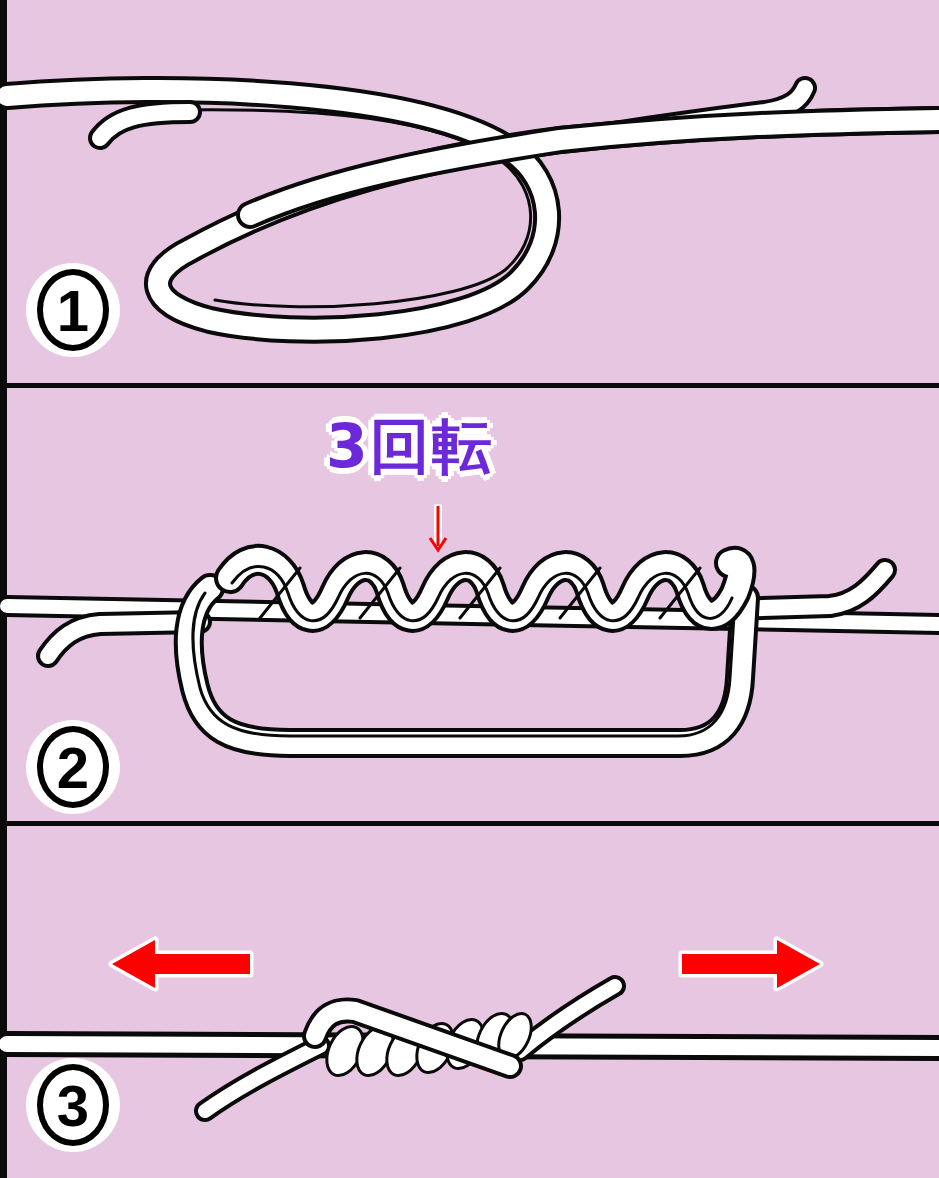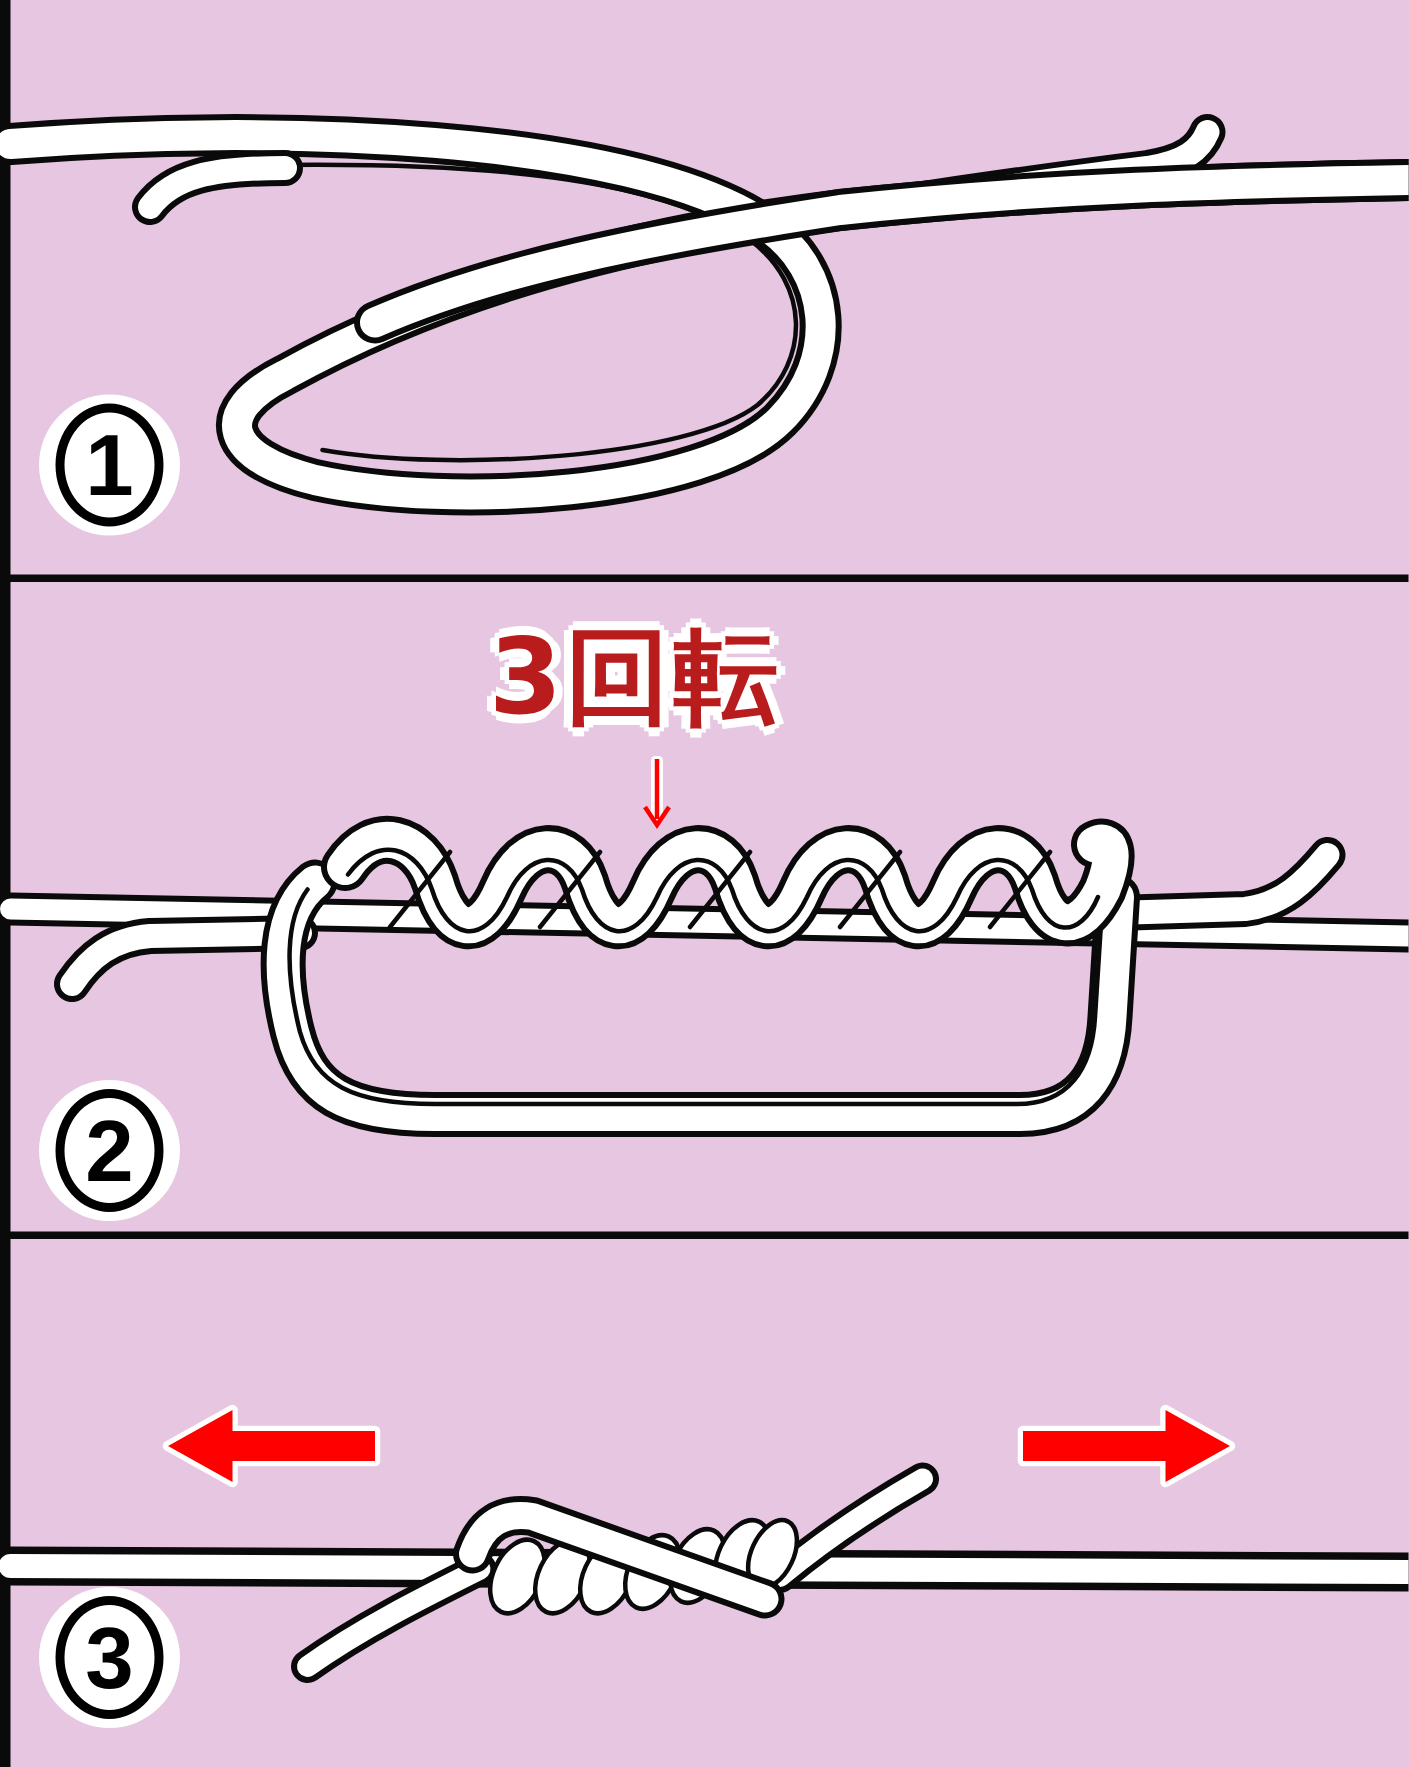--- a/index.html
+++ b/index.html
@@ -13,22 +13,22 @@
       background: #fff; display: flex; align-items: center; justify-content: center;
     }
     .step-badge .ring {
       width: 72px; height: 82px; border-radius: 50%; border: 6px solid #000;
       box-sizing: border-box; display: flex; align-items: center; justify-content: center;
       font-family: "Liberation Sans", sans-serif; font-weight: bold; font-size: 58px; color: #000;
       background: #fff;
     }
     .label-3turns {
       position: absolute; left: 326px; top: 416px;
-      font-family: "DejaVu Sans", sans-serif; font-weight: bold; font-size: 70px; line-height: 1;
-      color: #b91c1c; letter-spacing: 2px;
+      font-family: "DejaVu Sans", sans-serif; font-weight: bold; font-size: 60px; line-height: 1;
+      color: #6d28d9; letter-spacing: 2px;
       text-shadow: 0 0 0 #fff, 4px 0 0 #fff, -4px 0 0 #fff, 0 4px 0 #fff, 0 -4px 0 #fff,
                    3px 3px 0 #fff, -3px -3px 0 #fff, 3px -3px 0 #fff, -3px 3px 0 #fff,
                    6px 0 0 #fff, -6px 0 0 #fff, 0 6px 0 #fff, 0 -6px 0 #fff;
     }
   </style>
 </head>
 <body>
 
 <div class="left-border"></div>
 

